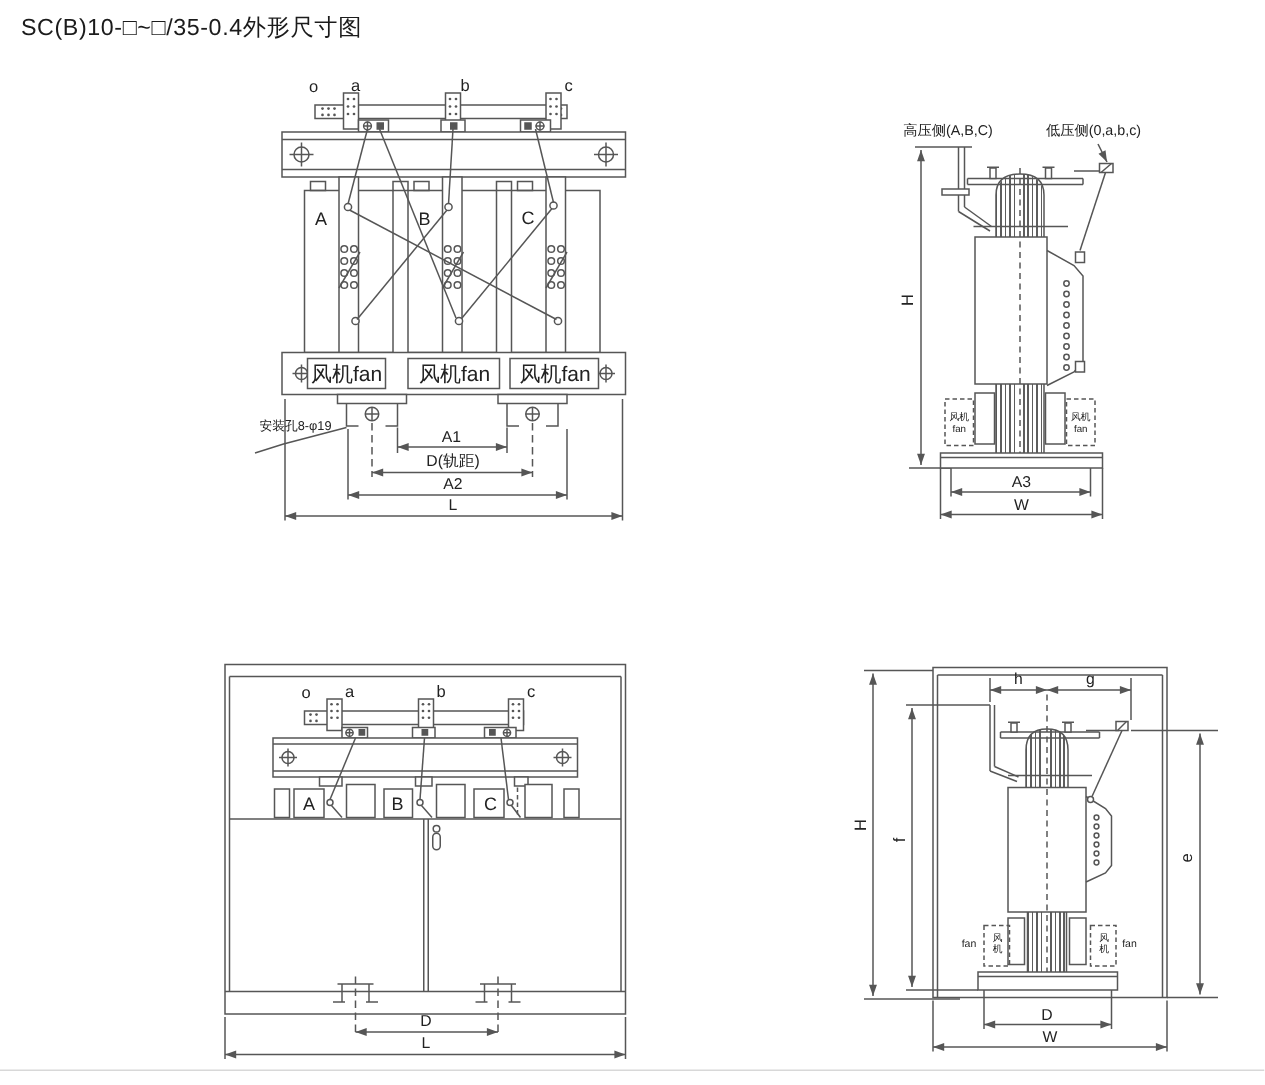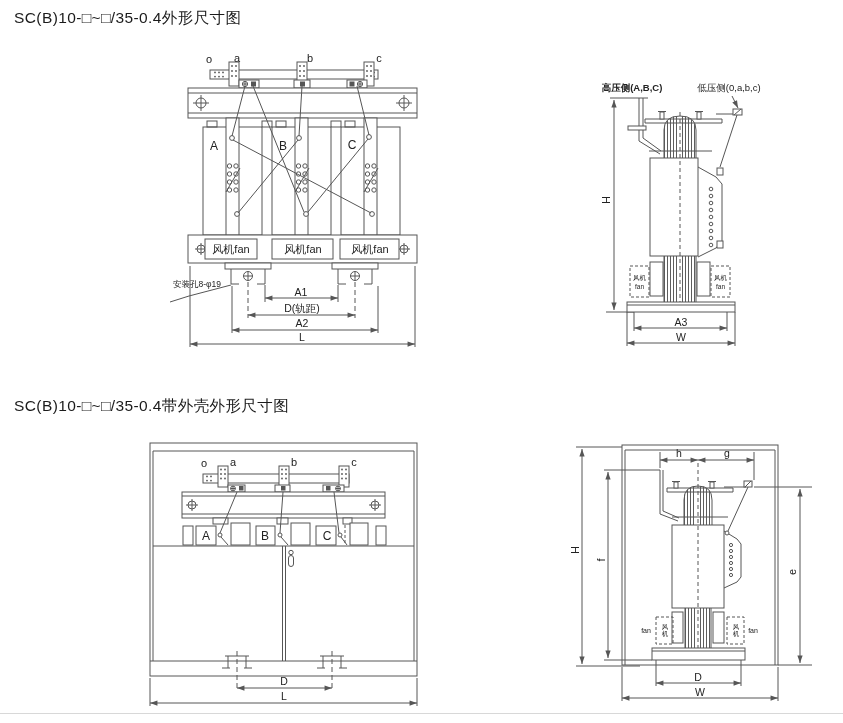--- a/index.html
+++ b/index.html
@@ -1,20 +1,20 @@
 <!DOCTYPE html>
 <html><head>
 <meta charset="utf-8">
 <style>
   html,body{margin:0;padding:0;background:#fff;}
   #canvas{position:relative;width:843px;height:723px;background:#fff;overflow:hidden;
           font-family:"Liberation Sans", sans-serif;padding-left:15px;}
   .lb{position:absolute;transform:translate(-50%,-50%);font-size:11px;color:#222;
       white-space:nowrap;line-height:1;}
-  .s12{font-size:12px}.s10{font-size:10.5px}.s95{font-size:9.5px}.s9{font-size:11px}
+  .s12{font-size:12px}.s10{font-size:10.5px}.s95{font-size:9.5px}.s9{font-size:14px}
   .s85{font-size:8.5px}.s7{font-size:7px}.s65{font-size:6.5px}
   .rot{transform:translate(-50%,-50%) rotate(-90deg);}
   .ttl{position:absolute;font-size:15.5px;color:#1b1b1b;letter-spacing:.4px;}
   .hatch{position:absolute;background:repeating-linear-gradient(90deg,#5d5d5d 0 1px,#fff 1px 3px);}
   .fanbox{position:absolute;display:flex;flex-direction:column;align-items:center;
           justify-content:center;color:#222;text-align:center;}
   .cjkwrap{position:absolute;transform:translate(-50%,-50%);width:9px;word-break:break-all;
            line-height:1.15;text-align:center;font-size:6.5px;color:#222;}
   svg{position:absolute;left:0;top:0;}
   .botline{position:absolute;left:0;top:713px;width:843px;height:1px;background:#d8d8d8;}
@@ -447,39 +447,38 @@
           <line x1="741" y1="660" x2="741" y2="686"></line>
         <line x1="656" y1="683" x2="741" y2="683" marker-start="url(#ar)" marker-end="url(#ar)"></line>
         <line x1="622" y1="667" x2="622" y2="701"></line>
           <line x1="778" y1="667" x2="778" y2="701"></line>
         <line x1="622" y1="698" x2="778" y2="698" marker-start="url(#ar)" marker-end="url(#ar)"></line>
       </g>
     </g>
   </svg>
 
   <div class="ttl" style="left:14px;top:8px;">SC(B)10-□~□/35-0.4外形尺寸图</div>
-  <div class="ttl" style="left:14px;top:396px;">SC(B)10-□~□/35-0.4带外壳外形尺寸图</div>
 
   <span class="lb" style="left:209px;top:59px;">o</span>
   <span class="lb" style="left:237px;top:58px;">a</span>
   <span class="lb" style="left:310px;top:58px;">b</span>
   <span class="lb" style="left:379px;top:58px;">c</span>
   <span class="lb s12" style="left:214px;top:146px;">A</span>
   <span class="lb s12" style="left:283px;top:146px;">B</span>
   <span class="lb s12" style="left:352px;top:145px;">C</span>
   <span class="lb s9" style="left:231px;top:249px;">风机fan</span>
   <span class="lb s9" style="left:303px;top:249px;">风机fan</span>
   <span class="lb s9" style="left:370px;top:249px;">风机fan</span>
   <span class="lb s85" style="left:197px;top:284px;text-align:right;">安装孔8-φ19</span>
   <span class="lb s10" style="left:301px;top:292px;text-align:center;">A1</span>
   <span class="lb s10" style="left:302px;top:308px;">D(轨距)</span>
   <span class="lb s10" style="left:302px;top:323px;">A2</span>
   <span class="lb s10" style="left:302px;top:337px;">L</span>
 
-  <span class="lb s95" style="left:632px;top:88px;font-weight:bold;">高压侧(A,B,C)</span>
+  <span class="lb s95" style="left:632px;top:88px;">高压侧(A,B,C)</span>
   <span class="lb s95" style="left:729px;top:88px;">低压侧(0,a,b,c)</span>
   <span class="lb rot" style="left:606px;top:200px;">H</span>
   <div class="fanbox s65" style="left:630px;top:267px;width:19px;height:29px;">
     <span>风机</span>
     <span>fan</span>
   </div>
   <div class="fanbox s65" style="left:711px;top:267px;width:19px;height:29px;">
     <span>风机</span>
     <span>fan</span>
   </div>

